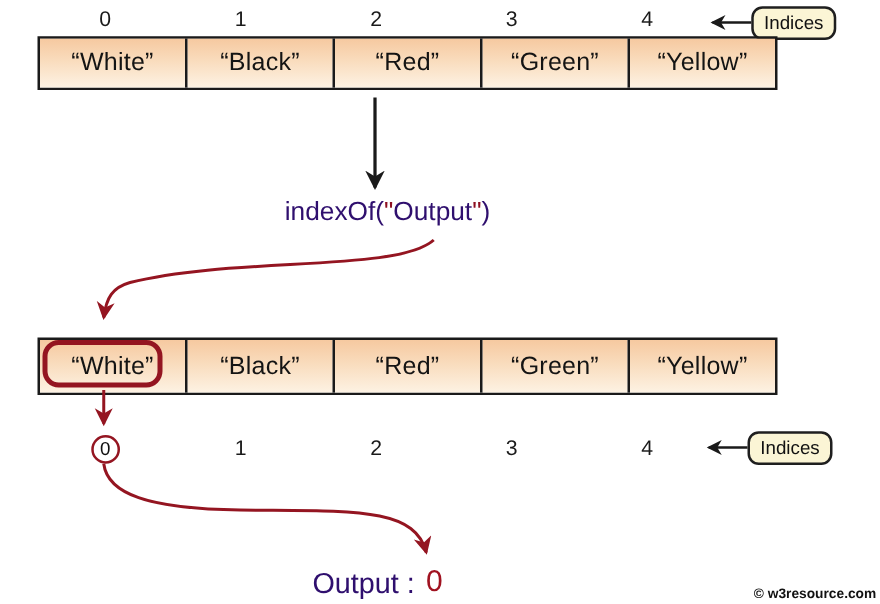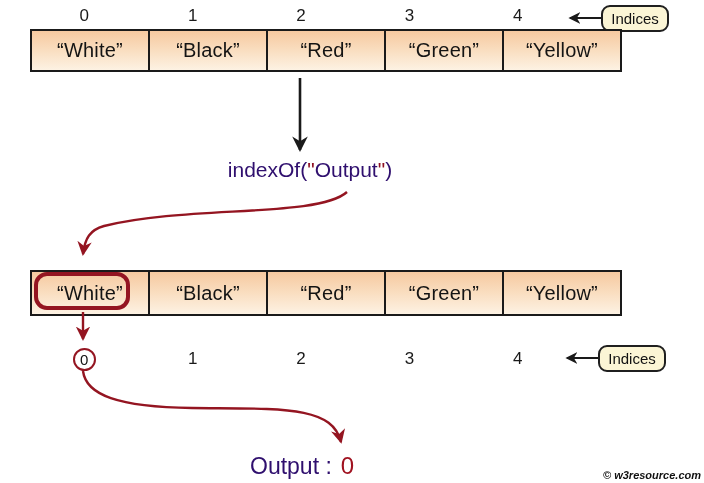--- a/index.html
+++ b/index.html
@@ -43,21 +43,21 @@
   #call{
     position:absolute;left:150px;top:158px;width:320px;text-align:center;
     font-size:21px;color:#2f0f6e;font-weight:500;
   }
   #call .q{color:#8e1022;}
   
   #output{position:absolute;left:250px;top:452px;display:flex;align-items:flex-end;}
   #output .out-label{font-size:23px;color:#2f0f6e;font-weight:500;}
   #output .out-value{font-size:24px;color:#a01220;font-weight:500;margin-left:9px;}
   
-  #copyright{position:absolute;right:3px;bottom:2px;font-size:11px;font-weight:600;color:#111;font-style:italic;}
+  #copyright{position:absolute;right:3px;bottom:2px;font-size:11px;font-weight:600;color:#111;}
   
   #arrows{position:absolute;left:0;top:0;width:704px;height:483px;z-index:5;pointer-events:none;}
 </style>
 </head>
 <body>
 
 <div id="canvas">
 
   <div class="idx-row" style="top:6px;">
     <span class="idx">0</span>

